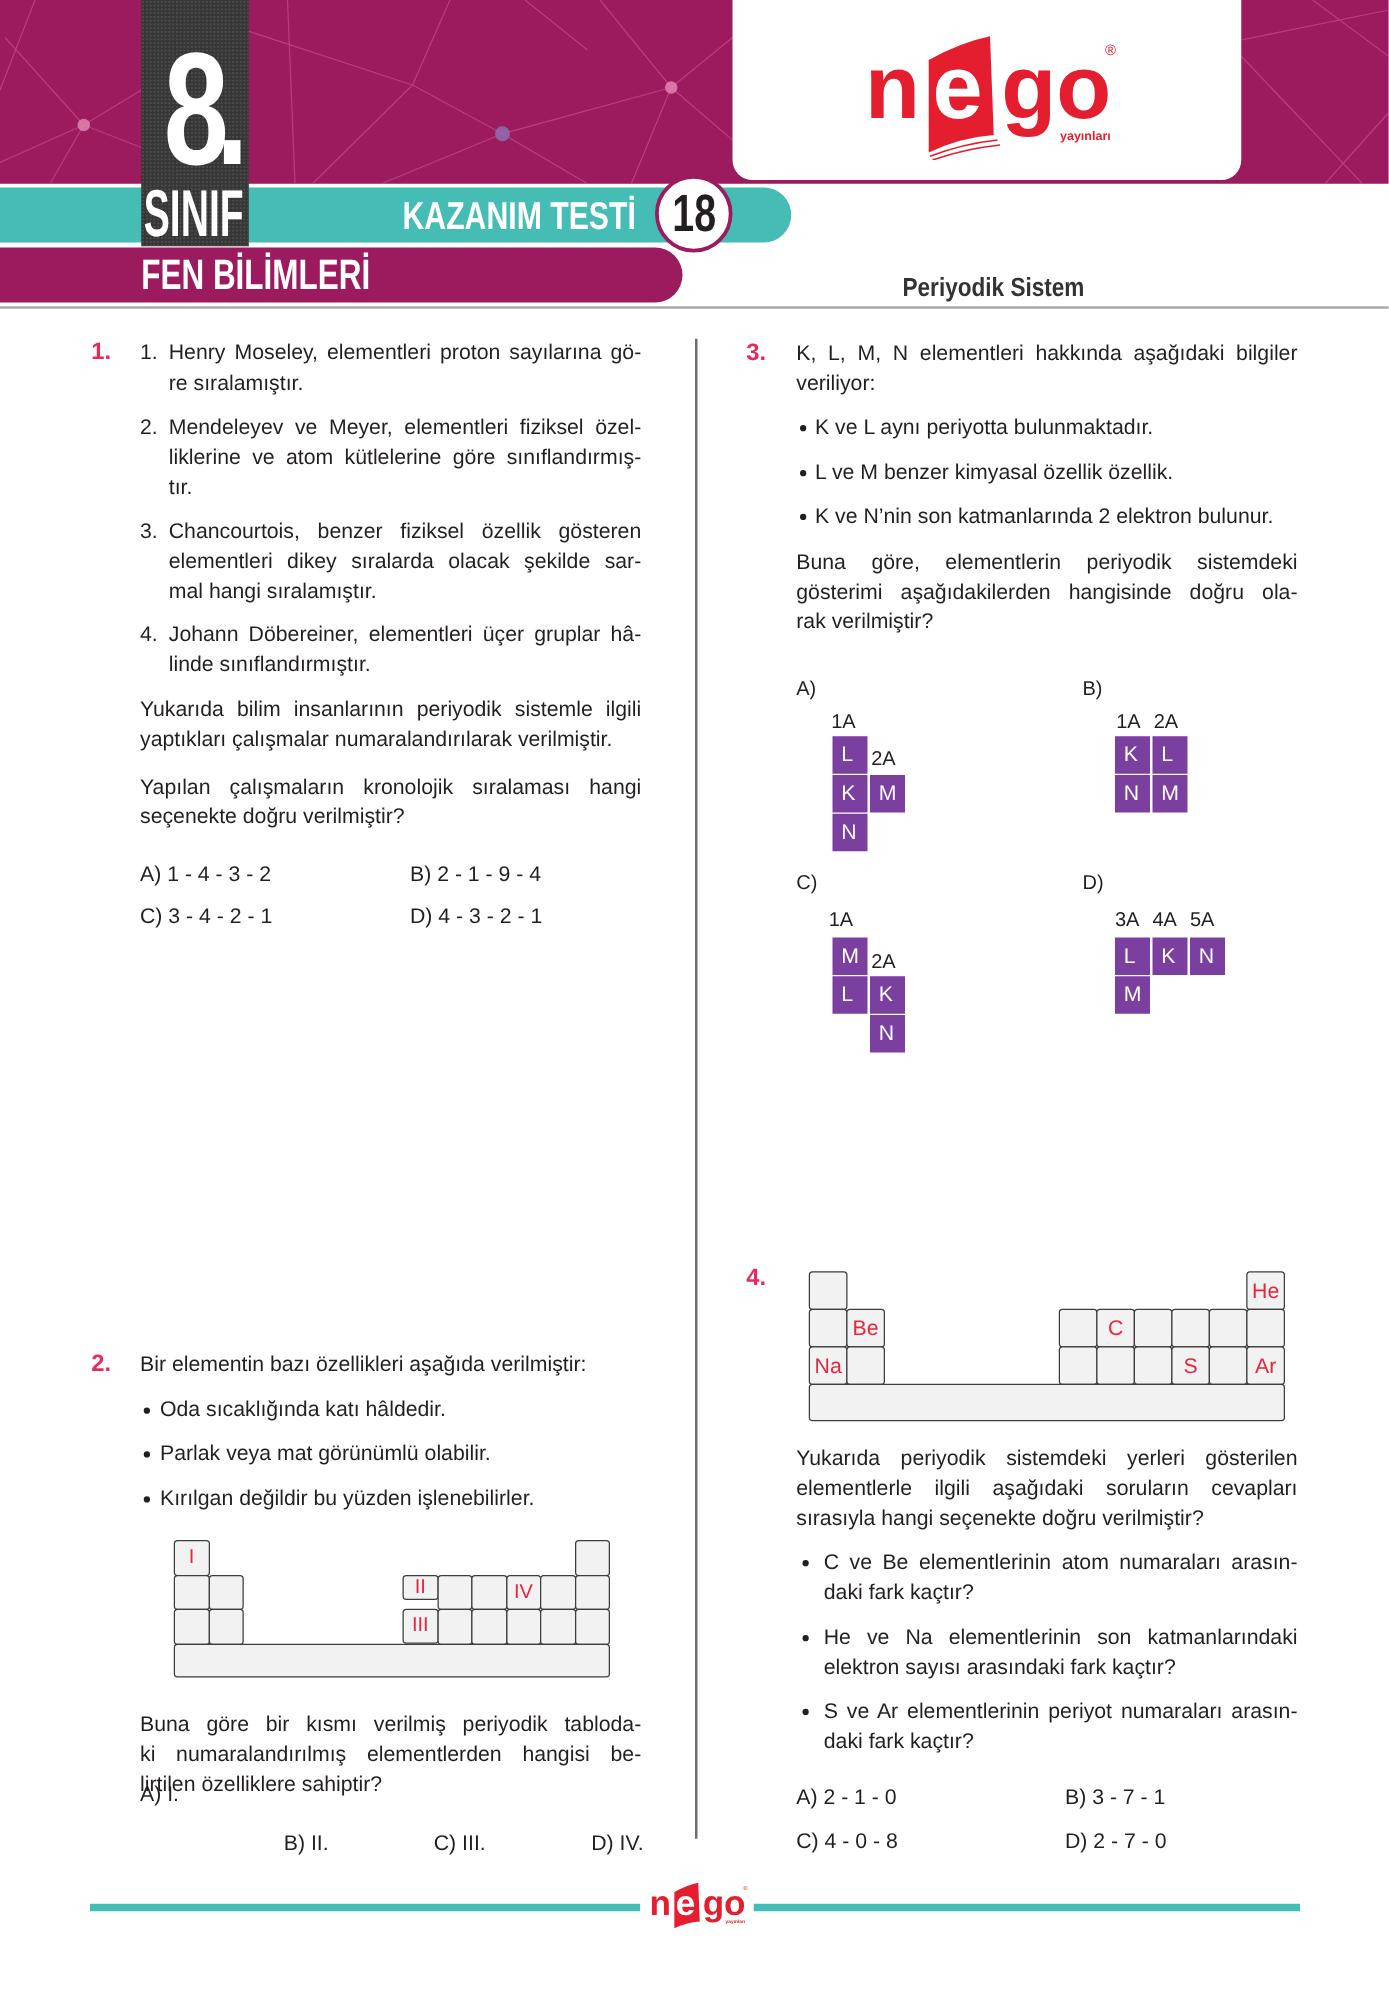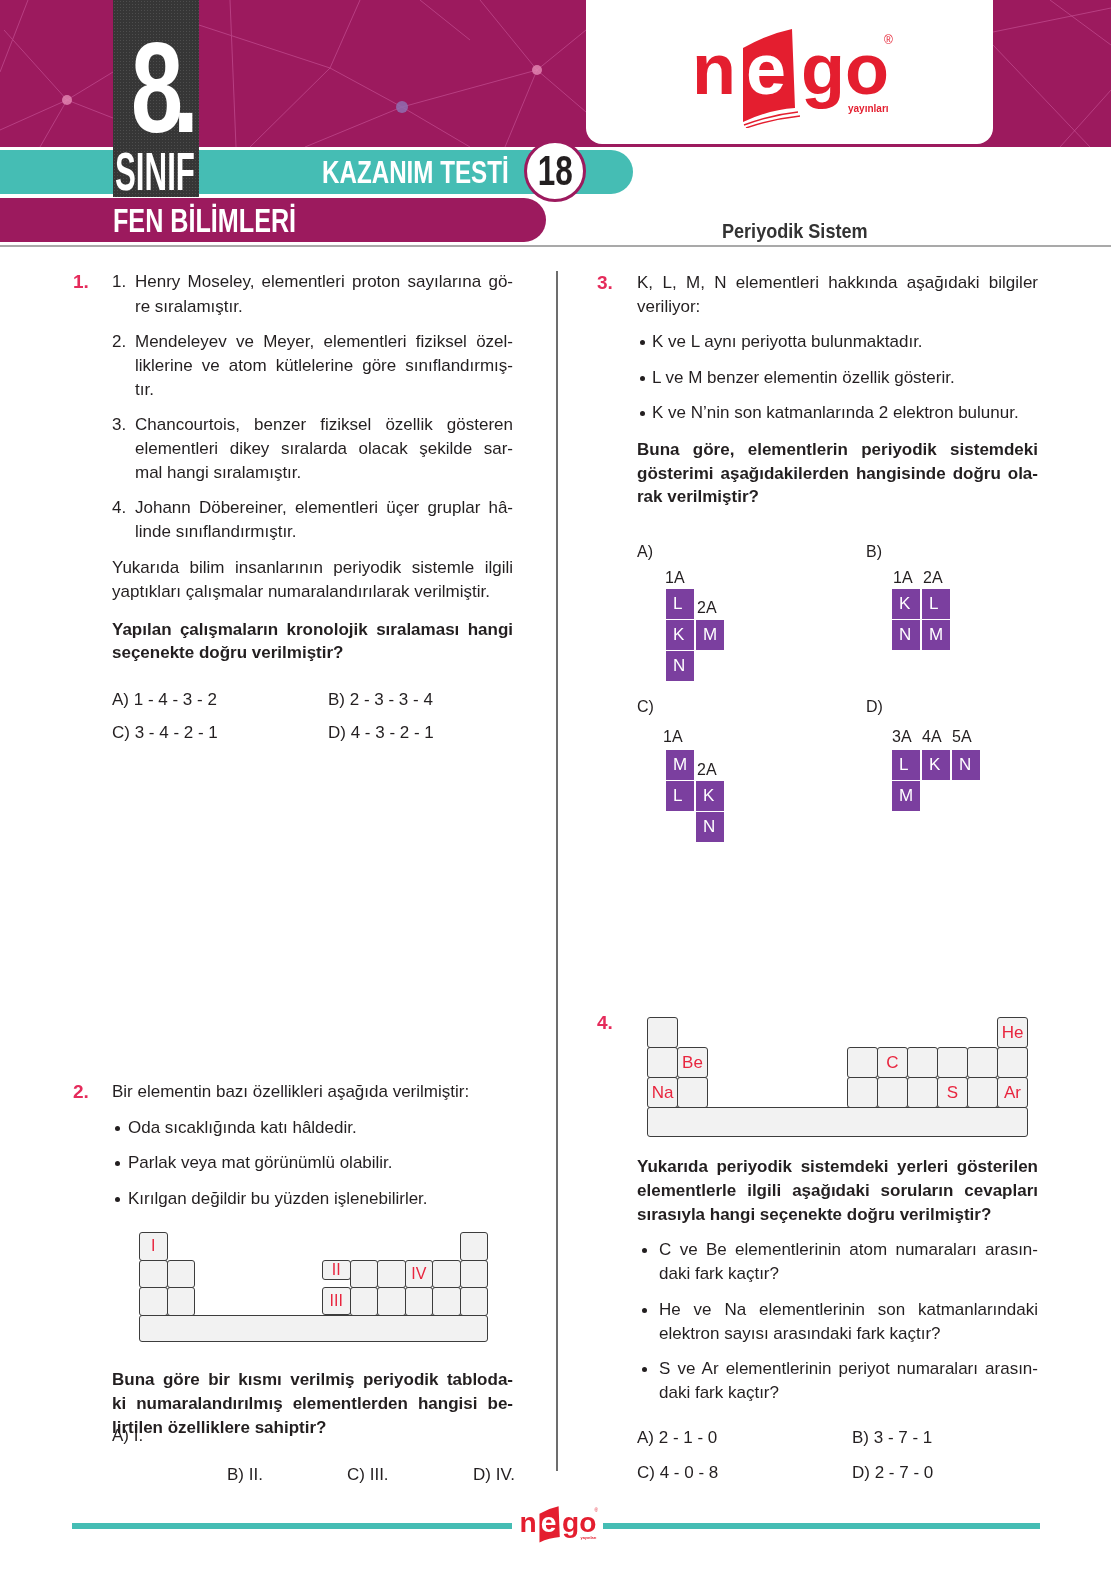--- a/index.html
+++ b/index.html
@@ -21,21 +21,21 @@
 .test-circle{left:524px;top:140px;width:62px;height:62px;border-radius:50%;background:#fff;border:3px solid #9c1a5e;display:flex;align-items:center;justify-content:center}
 .test-num{font-size:42px;font-weight:bold;color:#231f20;transform:scaleX(0.75);line-height:42px}
 .subject{left:113px;top:203px;font-size:34px;line-height:34px;transform:scaleX(0.74)}
 .topic{left:722px;top:220px;font-size:21px;line-height:22px;color:#333;transform:scaleX(0.86)}
 .hr{left:0;top:245px;width:1111px;height:2px;background:#a9a9a9}
 .divider{left:556px;top:271px;width:1.5px;height:1200px;background:#6d6d6d}
 
 .qn{font-size:19px;font-weight:bold;color:#e52b5b;line-height:24px;white-space:nowrap}
 .ln{font-size:17px;line-height:24px;height:24px;white-space:nowrap}
 .j{text-align:justify;text-align-last:justify}
-.b{font-weight:bold}
+.b{font-weight:normal}
 .dot{width:5px;height:5px;border-radius:50%;background:#231f20}
 .opt{font-size:17px;line-height:24px;white-space:nowrap}
 
 .cell{background:#f2f2f2;border:1px solid #3d3d3d;border-radius:3px;display:flex;align-items:center;justify-content:center;color:#e8253e;font-size:16px}
 .cell4{font-size:17px}
 
 .pc{width:28px;height:30px;background:#7b3f9f;color:#fff;font-size:17px;line-height:30px;padding-left:7px}
 .gl{font-size:16px;line-height:20px;white-space:nowrap}
 
 .foot-line{height:6px;background:#45bdb4;top:1523px}
@@ -102,21 +102,21 @@
   <div class="a ln j" style="left:135px;top:496px;width:378px">Johann Döbereiner, elementleri üçer gruplar hâ-</div>
   <div class="a ln" style="left:135px;top:520px;width:378px">linde sınıflandırmıştır.</div>
 
   <div class="a ln j" style="left:112px;top:556px;width:401px">Yukarıda bilim insanlarının periyodik sistemle ilgili</div>
   <div class="a ln" style="left:112px;top:580px;width:401px">yaptıkları çalışmalar numaralandırılarak verilmiştir.</div>
 
   <div class="a ln b j" style="left:112px;top:618px;width:401px">Yapılan çalışmaların kronolojik sıralaması hangi</div>
   <div class="a ln b" style="left:112px;top:641px;width:401px">seçenekte doğru verilmiştir?</div>
 
   <div class="a opt" style="left:112px;top:688px"><span>A)</span> <span>1 - 4 - 3 - 2</span></div>
-  <div class="a opt" style="left:328px;top:688px"><span>B)</span> <span>2 - 3 - 3 - 4</span></div>
+  <div class="a opt" style="left:328px;top:688px"><span>B)</span> <span>2 - 1 - 9 - 4</span></div>
   <div class="a opt" style="left:112px;top:721px"><span>C)</span> <span>3 - 4 - 2 - 1</span></div>
   <div class="a opt" style="left:328px;top:721px"><span>D)</span> <span>4 - 3 - 2 - 1</span></div>
 </div>
 
 <div>
   <div class="a qn" style="left:73px;top:1080px">2.</div>
   <div class="a ln" style="left:112px;top:1080px">Bir elementin bazı özellikleri aşağıda verilmiştir:</div>
 
   <div class="a dot" style="left:115px;top:1126px"></div>
   <div class="a ln" style="left:128px;top:1116px">Oda sıcaklığında katı hâldedir.</div>
@@ -169,21 +169,21 @@
 </div>
 
 <div>
   <div class="a qn" style="left:597px;top:271px">3.</div>
   <div class="a ln j" style="left:637px;top:271px;width:401px">K, L, M, N elementleri hakkında aşağıdaki bilgiler</div>
   <div class="a ln" style="left:637px;top:295px;width:401px">veriliyor:</div>
 
   <div class="a dot" style="left:640px;top:340px"></div>
   <div class="a ln" style="left:652px;top:330px">K ve L aynı periyotta bulunmaktadır.</div>
   <div class="a dot" style="left:640px;top:376px"></div>
-  <div class="a ln" style="left:652px;top:366px">L ve M benzer elementin özellik gösterir.</div>
+  <div class="a ln" style="left:652px;top:366px">L ve M benzer kimyasal özellik özellik.</div>
   <div class="a dot" style="left:640px;top:411px"></div>
   <div class="a ln" style="left:652px;top:401px">K ve N’nin son katmanlarında 2 elektron bulunur.</div>
 
   <div class="a ln b j" style="left:637px;top:438px;width:401px">Buna göre, elementlerin periyodik sistemdeki</div>
   <div class="a ln b j" style="left:637px;top:462px;width:401px">gösterimi aşağıdakilerden hangisinde doğru ola-</div>
   <div class="a ln b" style="left:637px;top:485px;width:401px">rak verilmiştir?</div>
 
   <div>
     <div class="a gl" style="left:637px;top:542px">A)</div>
     <div class="a gl" style="left:665px;top:568px">1A</div>

